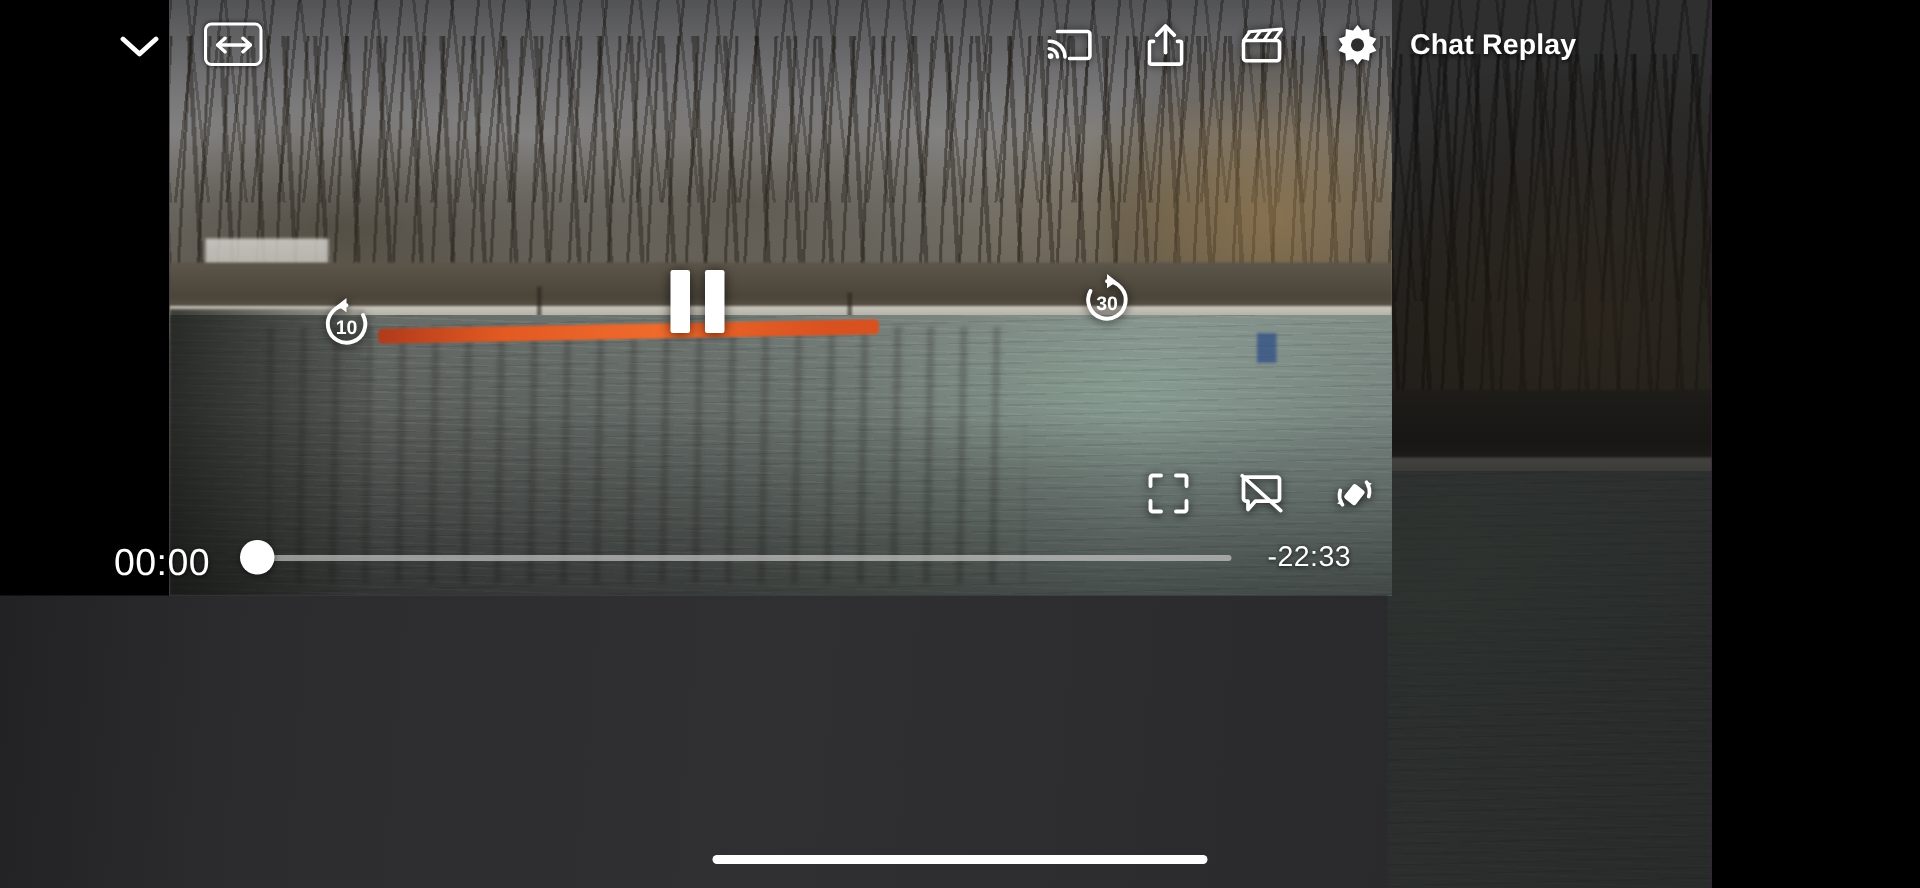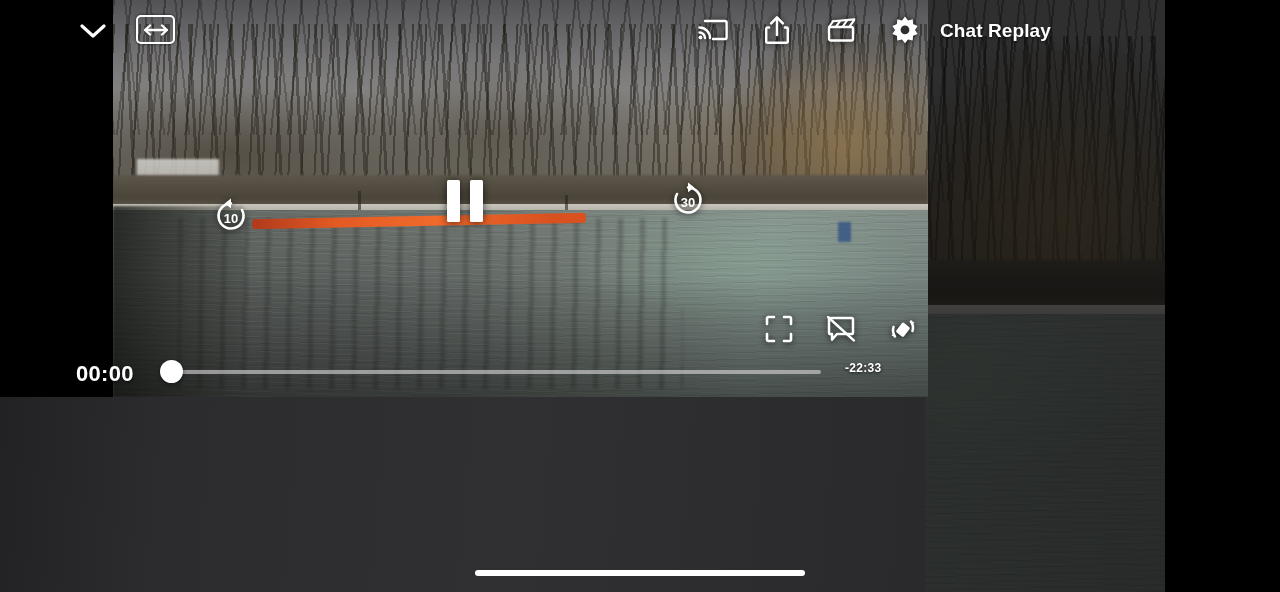--- a/index.html
+++ b/index.html
@@ -1,18 +1,18 @@
 <!DOCTYPE html>
 <html><head>
 <meta charset="utf-8">
 <style>
   html,body{margin:0;padding:0;background:#000;}
   body{width:1280px;height:592px;overflow:hidden;font-family:"Liberation Sans",sans-serif;-webkit-font-smoothing:antialiased;}
 
-  .screen{position:relative;width:1280px;height:592px;background:#d946ef;overflow:hidden;}
+  .screen{position:relative;width:1141px;height:592px;background:#d946ef;overflow:hidden;}
 
   
   .bg-video{position:absolute;left:113px;top:0;width:1052px;height:592px;overflow:hidden;background:#1a1a18;}
   .bg-video .scene{position:absolute;inset:0;filter:brightness(.33) saturate(.8);}
 
   
   .pillar{position:absolute;top:0;height:592px;background:#000;}
   .pillar.left{left:0;width:113px;}
   .pillar.right{left:1165px;width:115px;}
 
@@ -79,34 +79,34 @@
   .expand-btn{position:absolute;left:136px;top:15px;width:35px;height:25px;
     border:2.5px solid #fff;border-radius:5px;display:flex;align-items:center;justify-content:center;
     box-shadow:0 0 3px rgba(0,0,0,.7);}
   .top-right{position:absolute;left:695px;top:12px;display:flex;align-items:center;gap:28px;}
   .tr-icon{width:36px;height:36px;display:flex;align-items:center;justify-content:center;
     filter:drop-shadow(0 0 3px rgba(0,0,0,.75));}
   .chat-replay{position:absolute;left:940px;top:20px;color:#fff;font-size:19px;font-weight:bold;
     letter-spacing:.1px;text-shadow:0 1px 3px rgba(0,0,0,.8);white-space:nowrap;}
   .seek-back{position:absolute;left:211px;top:196px;width:40px;height:40px;
     filter:drop-shadow(0 1px 3px rgba(0,0,0,.7));}
-  .seek-fwd{position:absolute;left:668px;top:180px;width:40px;height:40px;
+  .seek-fwd{position:absolute;left:718px;top:180px;width:40px;height:40px;
     filter:drop-shadow(0 1px 3px rgba(0,0,0,.7));}
   .pause-btn{position:absolute;left:443px;top:180px;width:44px;height:42px;
     display:flex;gap:10px;align-items:center;justify-content:center;
     filter:drop-shadow(0 1px 4px rgba(0,0,0,.65));}
   .pause-btn i{display:block;width:13px;height:42px;background:#fff;border-radius:1.5px;}
 
   
   .br-icons{position:absolute;left:760px;top:310px;display:flex;gap:24px;align-items:center;}
   .br-icon{width:38px;height:38px;display:flex;align-items:center;justify-content:center;
     filter:drop-shadow(0 1px 3px rgba(0,0,0,.75));}
-  .time-cur{position:absolute;left:76px;top:361px;color:#fff;font-size:22px;font-weight:bold;
+  .time-cur{position:absolute;left:76px;top:361px;color:#fff;font-size:25px;font-weight:normal;
     letter-spacing:.3px;text-shadow:0 1px 3px rgba(0,0,0,.85);}
-  .time-rem{position:absolute;left:845px;top:361px;color:#fff;font-size:12px;font-weight:bold;
+  .time-rem{position:absolute;left:845px;top:361px;color:#fff;font-size:19px;font-weight:normal;
     letter-spacing:.3px;text-shadow:0 1px 3px rgba(0,0,0,.85);}
   .track{position:absolute;left:171px;top:370px;width:650px;height:4px;border-radius:2px;
     background:rgba(215,215,215,.62);}
   .track .played{position:absolute;left:0;top:0;height:4px;width:0px;border-radius:2px;background:#fff;}
   .thumb{position:absolute;left:160px;top:360px;width:23px;height:23px;border-radius:50%;
     background:#fff;box-shadow:0 1px 4px rgba(0,0,0,.55);}
 
   
   .info{position:absolute;left:0;top:397px;width:925px;height:195px;
     background:linear-gradient(95deg,#222224 0%,#2c2c2e 18%,#303032 55%,#2a2a2c 100%);}

